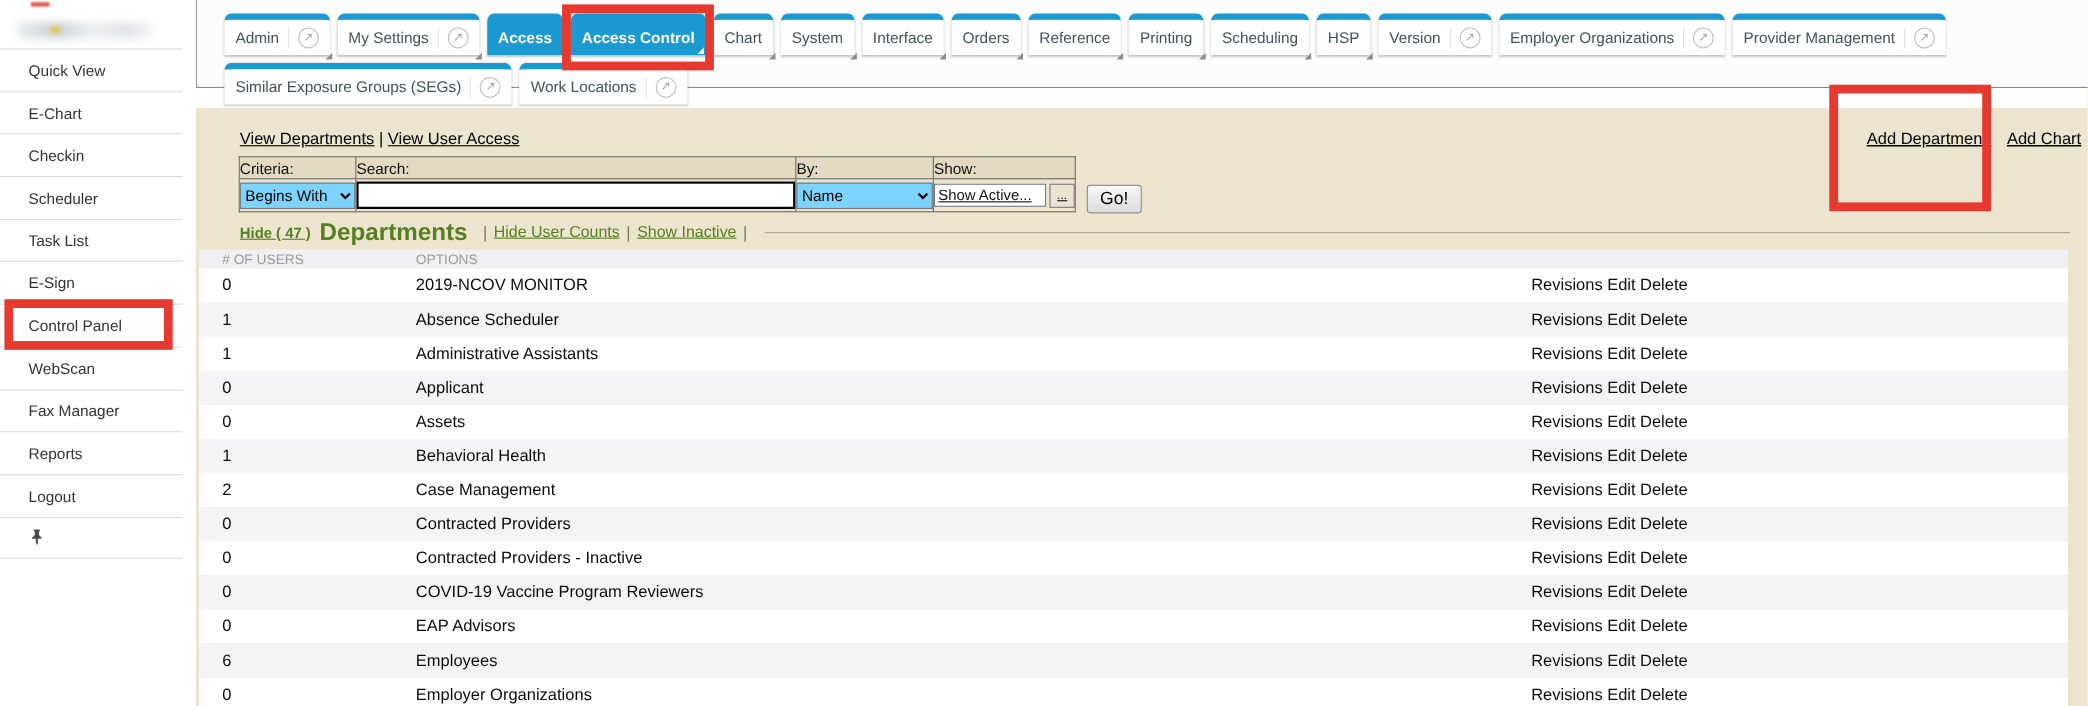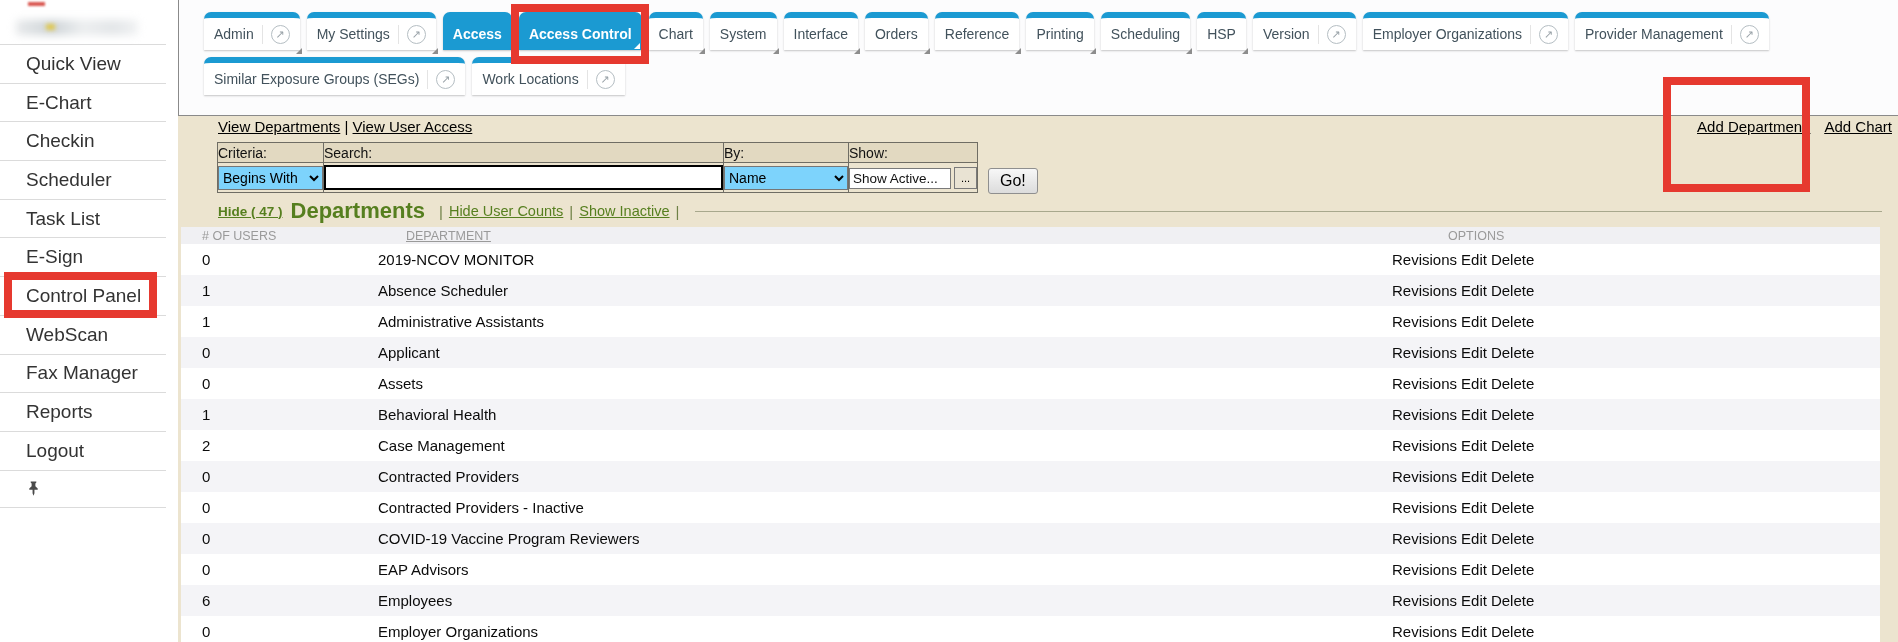--- a/index.html
+++ b/index.html
@@ -13,25 +13,25 @@
   }
   
   .sidebar{position:absolute;left:0;top:0;width:178px;height:642px;background:#fff;z-index:5;}
   .side-logo{position:absolute;left:16px;top:20px;width:122px;height:15px;border-radius:3px;
     background:linear-gradient(90deg,#cfd3d6,#9aa6ad 30%,#d8dcdf 55%,#c4cacf 80%,#e2e5e7);
     filter:blur(4px);opacity:.5;}
   .side-logo-red{position:absolute;left:28px;top:2px;width:17px;height:4px;background:#d33a32;filter:blur(1px);opacity:.85;}
   .side-logo-dot{position:absolute;left:46px;top:24px;width:9px;height:6px;background:#e3c427;filter:blur(2px);opacity:.8;}
   .side-list{margin-top:44px;}
   .side-item{width:166px;height:38.7px;border-top:1px solid #dbdbdb;display:flex;align-items:center;
-    padding-left:26px;font-size:19px;color:#333;cursor:pointer;background:#fff;}
+    padding-left:26px;font-size:14px;color:#333;cursor:pointer;background:#fff;}
   .side-item.pin-item{border-bottom:1px solid #dbdbdb;}
   .pin-svg{width:15px;height:17px;fill:#4a4a4a;}
   
-  .topbar{position:absolute;left:178px;top:0;right:0;height:116px;background:#fcfcfd;
+  .topbar{position:absolute;left:178px;top:0;right:0;height:80px;background:#fcfcfd;
     border-left:1px solid #8a8a8a;border-bottom:1px solid #8a8a8a;z-index:4;}
   .tabs-row{display:flex;gap:7px;padding-left:25px;white-space:nowrap;}
   .tabs-row1{margin-top:12px;}
   .tabs-row2{margin-top:7px;}
   .tab{position:relative;display:inline-flex;align-items:center;background:#fff;
     border-top:6px solid var(--blue);border-radius:7px 7px 0 0;height:38px;padding:0 10px;
     box-shadow:0 1px 2px rgba(0,0,0,.22);color:#42525c;font-size:14px;cursor:pointer;flex:0 0 auto;}
   .tab.active{background:var(--blue);color:#fff;font-weight:bold;}
   .ext-wrap{margin-left:8px;padding-left:8px;border-left:1px solid #e4e4e4;display:flex;align-items:center;}
   .ext-circle{width:19px;height:19px;border:1px solid #b5bec3;border-radius:50%;color:#98a1a7;
@@ -48,39 +48,39 @@
   
   .search-area{position:absolute;left:39px;top:44px;display:flex;align-items:flex-start;}
   table.sform{border-collapse:collapse;}
   table.sform td{border:1px solid #6f6d64;padding:0;}
   td.shead{background:#e2d9c1;font-size:14px;padding:1px 4px;height:20px;}
   td.sbody{padding:2px 3px;height:30px;vertical-align:middle;}
   .c-criteria{width:106px;} .c-search{width:400px;} .c-by{width:125px;} .c-show{width:129px;}
   select.sel{font-family:"Liberation Sans",sans-serif;font-size:14px;height:24px;background:#7dd3fc;
     border:1px solid #767676;width:100%;}
   input.sinput{width:100%;height:25px;border:2px solid #000;font-size:14px;padding:0 3px;}
-  .show-wrap{display:flex;align-items:flex-end;gap:3px;}
+  .show-wrap{display:flex;align-items:flex-start;gap:3px;text-decoration:underline;}
   .show-box{flex:1;background:#fff;border:1px solid #7a7a7a;font-size:13.5px;padding:2px 3px;
     white-space:nowrap;overflow:hidden;cursor:pointer;}
   .dots-btn{width:23px;height:22px;font-size:11px;background:#e9e3d3;border:1px solid #7a7a7a;cursor:pointer;}
   .go-btn{margin-left:10px;margin-top:26px;font-family:"Liberation Sans",sans-serif;font-size:16px;
     padding:3px 11px;background:linear-gradient(#f7f7f7,#dcdcdc);border:1px solid #8f8f8f;
     border-radius:3px;cursor:pointer;color:#000;}
   
   .dept-header{position:absolute;left:40px;top:100px;right:16px;display:flex;align-items:center;
     color:var(--green);}
   .hide-link{font-size:13.5px;font-weight:bold;text-decoration:underline;cursor:pointer;}
   .dept-title{font-size:22px;font-weight:bold;margin:0 8px 0 8px;}
   .sec-pipe{color:#6f8146;margin:0 6px;font-size:15px;}
   .sec-link{font-size:14.5px;text-decoration:underline;cursor:pointer;color:var(--green);}
   .sec-rule{flex:1;border-top:1px solid #a8a88d;margin-left:10px;height:0;}
   
   .dept-table{position:absolute;left:3px;top:129px;right:18px;}
   .thead,.trow{display:grid;grid-template-columns:176px 1014px 1fr;align-items:center;padding-left:21px;}
-  .thead{height:17px;background:#f0f0f3;font-size:12.5px;color:#9a9a9a;gap:28px;}
+  .thead{height:17px;background:#f0f0f3;font-size:12.5px;color:#9a9a9a;}
   .thead .th-dept{text-decoration:underline;cursor:pointer;}
   .trow{height:31px;background:#fff;font-size:15px;color:#0b0b0b;}
   .trow.alt{background:#f4f4f7;}
   .opt-link{margin-right:4px;cursor:pointer;}
   
   .anno{position:absolute;border:8px solid var(--red);z-index:60;pointer-events:none;}
 </style>
 </head>
 <body>
 
@@ -275,21 +275,20 @@
     <span class="sec-link">Hide User Counts</span>
     <span class="sec-pipe">|</span>
     <span class="sec-link">Show Inactive</span>
     <span class="sec-pipe">|</span>
     <span class="sec-rule"></span>
   </div>
 
   <div class="dept-table">
     <div class="thead">
       <span># OF USERS</span>
-      <span class="th-dept">DEPARTMENT</span>
       <span>OPTIONS</span>
     </div>
     <div id="table-body">
         <div class="trow">
           <span>0</span>
           <span>2019-NCOV MONITOR</span>
           <span><span class="opt-link">Revisions</span><span class="opt-link">Edit</span><span class="opt-link">Delete</span></span>
         </div>
         <div class="trow alt">
           <span>1</span>

